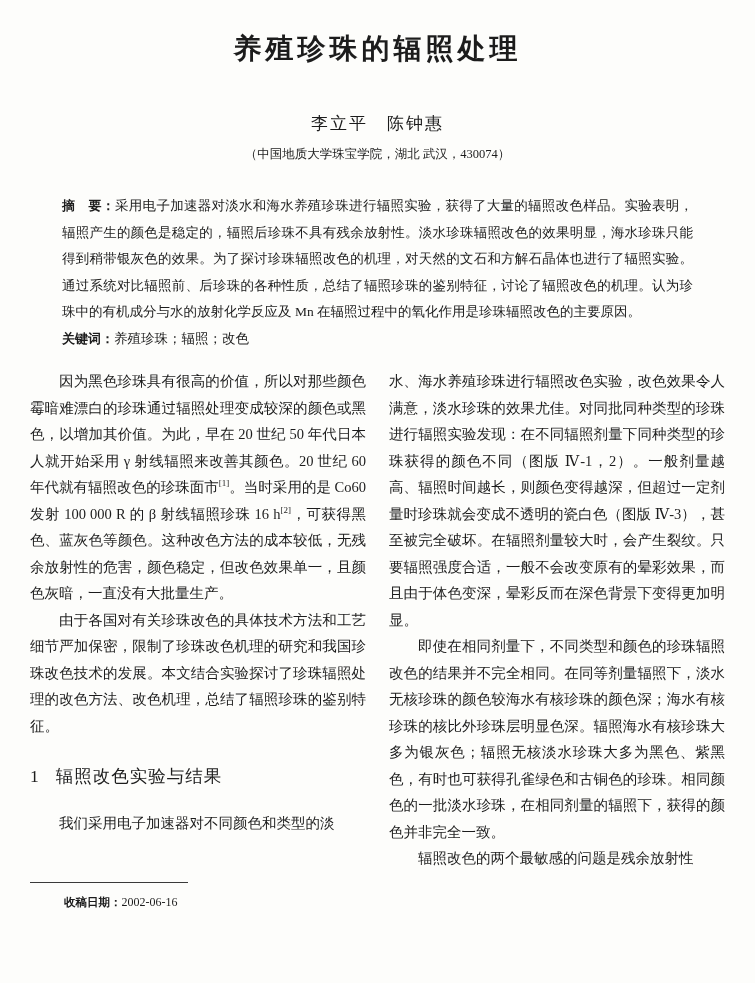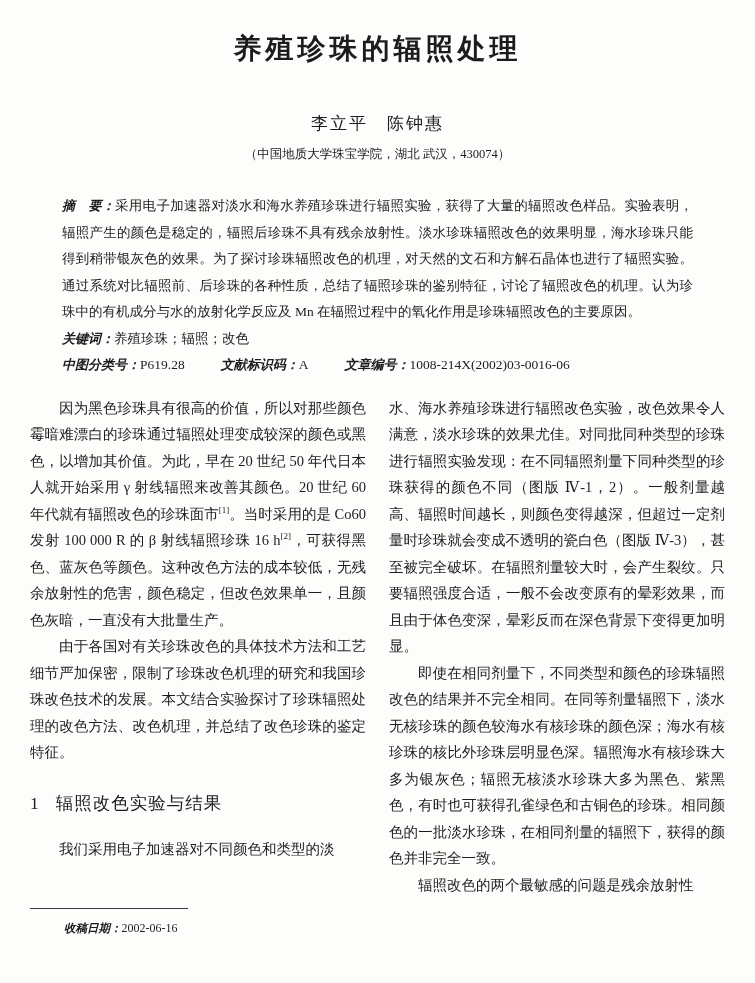--- a/index.html
+++ b/index.html
@@ -48,21 +48,20 @@
     margin:0 32px;
     font-size:13.5px;
     line-height:26.5px;
   }
   .meta-pair{margin-right:36px;}
   .meta-pair:last-child{margin-right:0;}
   .label{
     font-weight:700;
     font-family:"Liberation Sans","DejaVu Sans",sans-serif;
     font-size:13px;
-    font-style:italic;
   }
   .columns{
     display:flex;
     gap:23px;
     margin:16px 0 0 0;
   }
   .col{
     flex:1 1 0;
     font-size:14.5px;
     line-height:26.5px;
@@ -103,27 +102,26 @@
   <h1 class="title">养殖珍珠的辐照处理</h1>
 
   <div class="authors">李立平　陈钟惠</div>
 
   <div class="affiliation">（中国地质大学珠宝学院，湖北 武汉，430074）</div>
 
   <div class="abstract"><span class="label">摘　要：</span><span>采用电子加速器对淡水和海水养殖珍珠进行辐照实验，获得了大量的辐照改色样品。实验表明，辐照产生的颜色是稳定的，辐照后珍珠不具有残余放射性。淡水珍珠辐照改色的效果明显，海水珍珠只能得到稍带银灰色的效果。为了探讨珍珠辐照改色的机理，对天然的文石和方解石晶体也进行了辐照实验。通过系统对比辐照前、后珍珠的各种性质，总结了辐照珍珠的鉴别特征，讨论了辐照改色的机理。认为珍珠中的有机成分与水的放射化学反应及 Mn 在辐照过程中的氧化作用是珍珠辐照改色的主要原因。</span></div>
 
   <div class="kw-line"><span class="label">关键词：</span><span>养殖珍珠；辐照；改色</span></div>
 
-  <div class="meta-line"><span class="meta-pair"><span class="label">中图分类号：</span><span>P619.28</span></span><span class="meta-pair"><span class="label">文献标识码：</span><span>A</span></span><span class="meta-pair"><span class="label">文章编号：</span><span>1008-214X(2002)03-0016-06</span></span></div>
 
   <div class="columns">
 
     <div class="col">
       <p class="para indent"><span>因为黑色珍珠具有很高的价值，所以对那些颜色霉暗难漂白的珍珠通过辐照处理变成较深的颜色或黑色，以增加其价值。为此，早在 20 世纪 50 年代日本人就开始采用 γ 射线辐照来改善其颜色。20 世纪 60 年代就有辐照改色的珍珠面市</span><sup>[1]</sup><span>。当时采用的是 Co60 发射 100 000 R 的 β 射线辐照珍珠 16 h</span><sup>[2]</sup><span>，可获得黑色、蓝灰色等颜色。这种改色方法的成本较低，无残余放射性的危害，颜色稳定，但改色效果单一，且颜色灰暗，一直没有大批量生产。</span></p>
-      <p class="para indent"><span>由于各国对有关珍珠改色的具体技术方法和工艺细节严加保密，限制了珍珠改色机理的研究和我国珍珠改色技术的发展。本文结合实验探讨了珍珠辐照处理的改色方法、改色机理，并总结了改色珍珠的鉴定特征。</span></p>
+      <p class="para indent"><span>由于各国对有关珍珠改色的具体技术方法和工艺细节严加保密，限制了珍珠改色机理的研究和我国珍珠改色技术的发展。本文结合实验探讨了珍珠辐照处理的改色方法、改色机理，总结了辐照珍珠的鉴别特征。</span></p>
       <h2 class="section-heading"><span class="section-num">1</span><span>辐照改色实验与结果</span></h2>
       <p class="para indent"><span>我们采用电子加速器对不同颜色和类型的淡</span></p>
     </div>
 
     <div class="col">
       <p class="para"><span>水、海水养殖珍珠进行辐照改色实验，改色效果令人满意，淡水珍珠的效果尤佳。对同批同种类型的珍珠进行辐照实验发现：在不同辐照剂量下同种类型的珍珠获得的颜色不同（图版 Ⅳ-1，2）。一般剂量越高、辐照时间越长，则颜色变得越深，但超过一定剂量时珍珠就会变成不透明的瓷白色（图版 Ⅳ-3），甚至被完全破坏。在辐照剂量较大时，会产生裂纹。只要辐照强度合适，一般不会改变原有的晕彩效果，而且由于体色变深，晕彩反而在深色背景下变得更加明显。</span></p>
       <p class="para indent"><span>即使在相同剂量下，不同类型和颜色的珍珠辐照改色的结果并不完全相同。在同等剂量辐照下，淡水无核珍珠的颜色较海水有核珍珠的颜色深；海水有核珍珠的核比外珍珠层明显色深。辐照海水有核珍珠大多为银灰色；辐照无核淡水珍珠大多为黑色、紫黑色，有时也可获得孔雀绿色和古铜色的珍珠。相同颜色的一批淡水珍珠，在相同剂量的辐照下，获得的颜色并非完全一致。</span></p>
       <p class="para indent"><span>辐照改色的两个最敏感的问题是残余放射性</span></p>
     </div>
 

